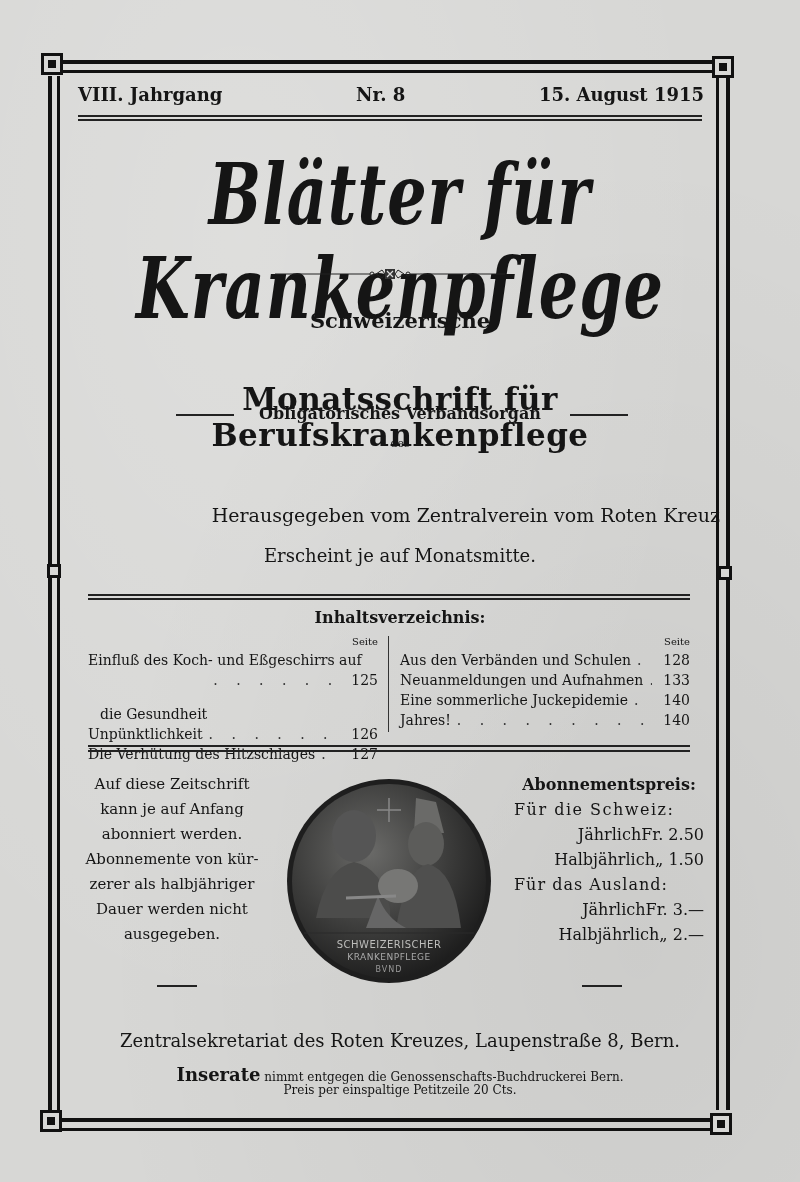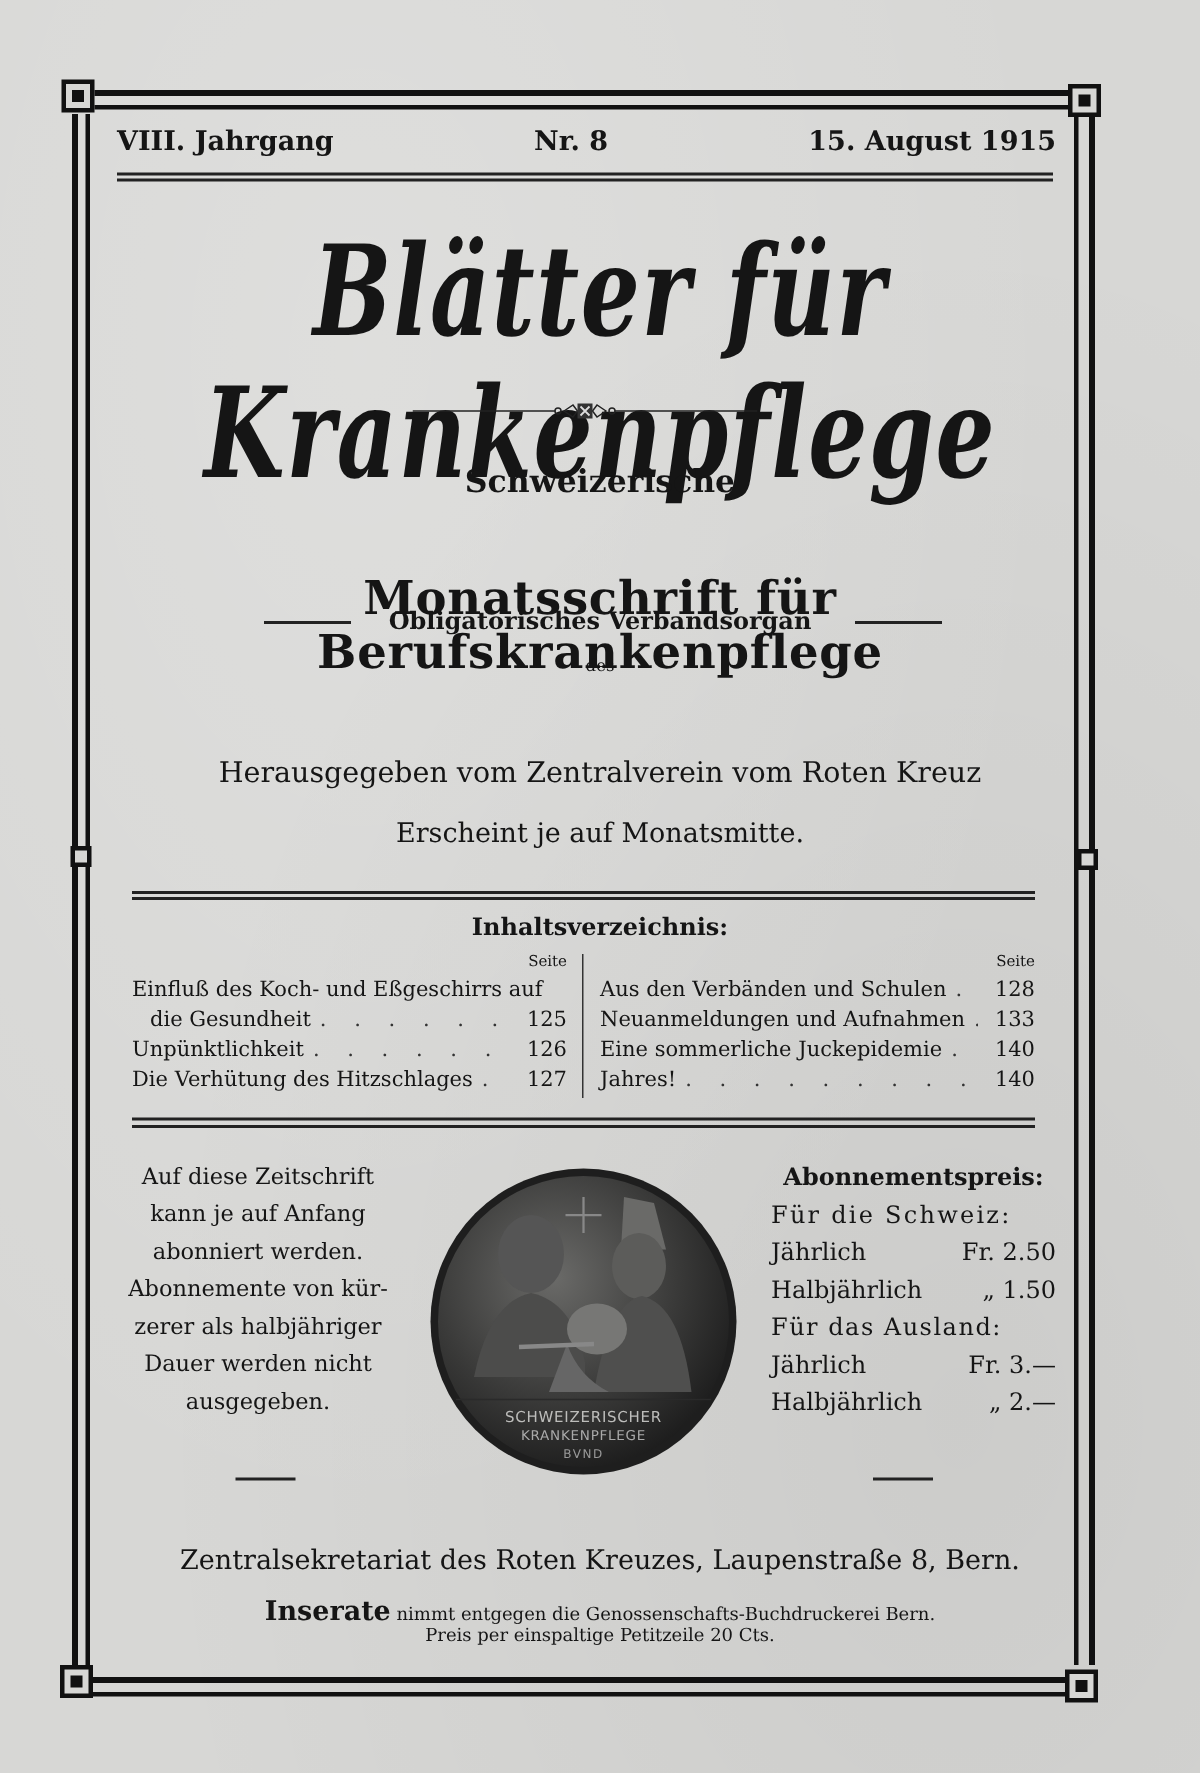--- a/index.html
+++ b/index.html
@@ -51,21 +51,21 @@
     position: absolute; left: 275px; top: 268px; width: 230px; height: 12px;
   }
   .center-line {
     position: absolute; left: 80px; width: 640px; text-align: center; font-weight: bold;
   }
   .l-schw { top: 308px; font-size: 21px; }
   .l-monat { top: 346px; font-size: 31px; letter-spacing: 0.5px; margin-top: 35px; }
   .l-oblig { top: 404px; font-size: 16px; }
   .l-des { top: 437px; font-size: 11px; font-weight: normal; }
   .l-sektion { top: 462px; font-size: 19px; }
-  .l-heraus { top: 504px; font-size: 19px; font-weight: normal; }
+  .l-heraus { top: 504px; font-size: 19px; font-weight: normal; text-align: right; }
   .l-erscheint { top: 545px; font-size: 18px; font-weight: normal; }
   .oblig-dash { position: absolute; top: 414px; height: 1.5px; background: #222; width: 58px; }
 
   .toc-title {
     position: absolute; left: 80px; width: 640px; top: 608px; text-align: center;
     font-size: 16px; font-weight: bold;
   }
   .toc-col { position: absolute; top: 632px; font-size: 14px; line-height: 20px; }
   .toc-col .seite { font-size: 10px; text-align: right; height: 18px; }
   .toc-row { display: flex; justify-content: space-between; white-space: nowrap; }
@@ -77,21 +77,21 @@
     position: absolute; left: 82px; top: 772px; width: 180px; text-align: center;
     font-size: 15px; line-height: 25px;
   }
   .medal {
     position: absolute; left: 286px; top: 778px; width: 206px; height: 206px;
   }
   .price-box {
     position: absolute; left: 514px; top: 772px; width: 190px; font-size: 16px; line-height: 25px;
   }
   .price-box .ph { text-align: center; font-weight: bold; }
-  .price-row { display: flex; justify-content: space-between; }
+  .price-row { display: flex; justify-content: flex-end; }
   .short-rule { position: absolute; height: 1.5px; background: #222; width: 40px; }
 
   .redak { position: absolute; left: 80px; width: 640px; top: 1004px; text-align: center; font-weight: bold; font-size: 17px; }
   .address { position: absolute; left: 80px; width: 640px; top: 1030px; text-align: center; font-size: 18px; }
   .inserate { position: absolute; left: 80px; width: 640px; top: 1064px; text-align: center; font-size: 12px; }
   .inserate b { font-size: 18px; }
   .preis { position: absolute; left: 80px; width: 640px; top: 1083px; text-align: center; font-size: 12px; }
 </style>
 </head>
 <body>
@@ -147,21 +147,21 @@
   <div class="rule" style="left:88px; top:598px; width:602px; height:1.5px;"></div>
 
   <div class="toc-title">Inhaltsverzeichnis:</div>
 
   <div class="toc-col" style="left:88px; width:290px;">
     <div class="seite">Seite</div>
     <div class="toc-row">
       <span>Einfluß des Koch- und Eßgeschirrs auf</span>
     </div>
     <div class="toc-row">
-      <span style="padding-left:12px;">die Gesundheit</span>
+      <span style="padding-left:12px;margin-top:34px;">die Gesundheit</span>
       <span class="dots">. . . . . . . . . . . .</span>
       <span class="pg">125</span>
     </div>
     <div class="toc-row">
       <span>Unpünktlichkeit</span>
       <span class="dots">. . . . . . . . . . . .</span>
       <span class="pg">126</span>
     </div>
     <div class="toc-row">
       <span>Die Verhütung des Hitzschlages</span>

